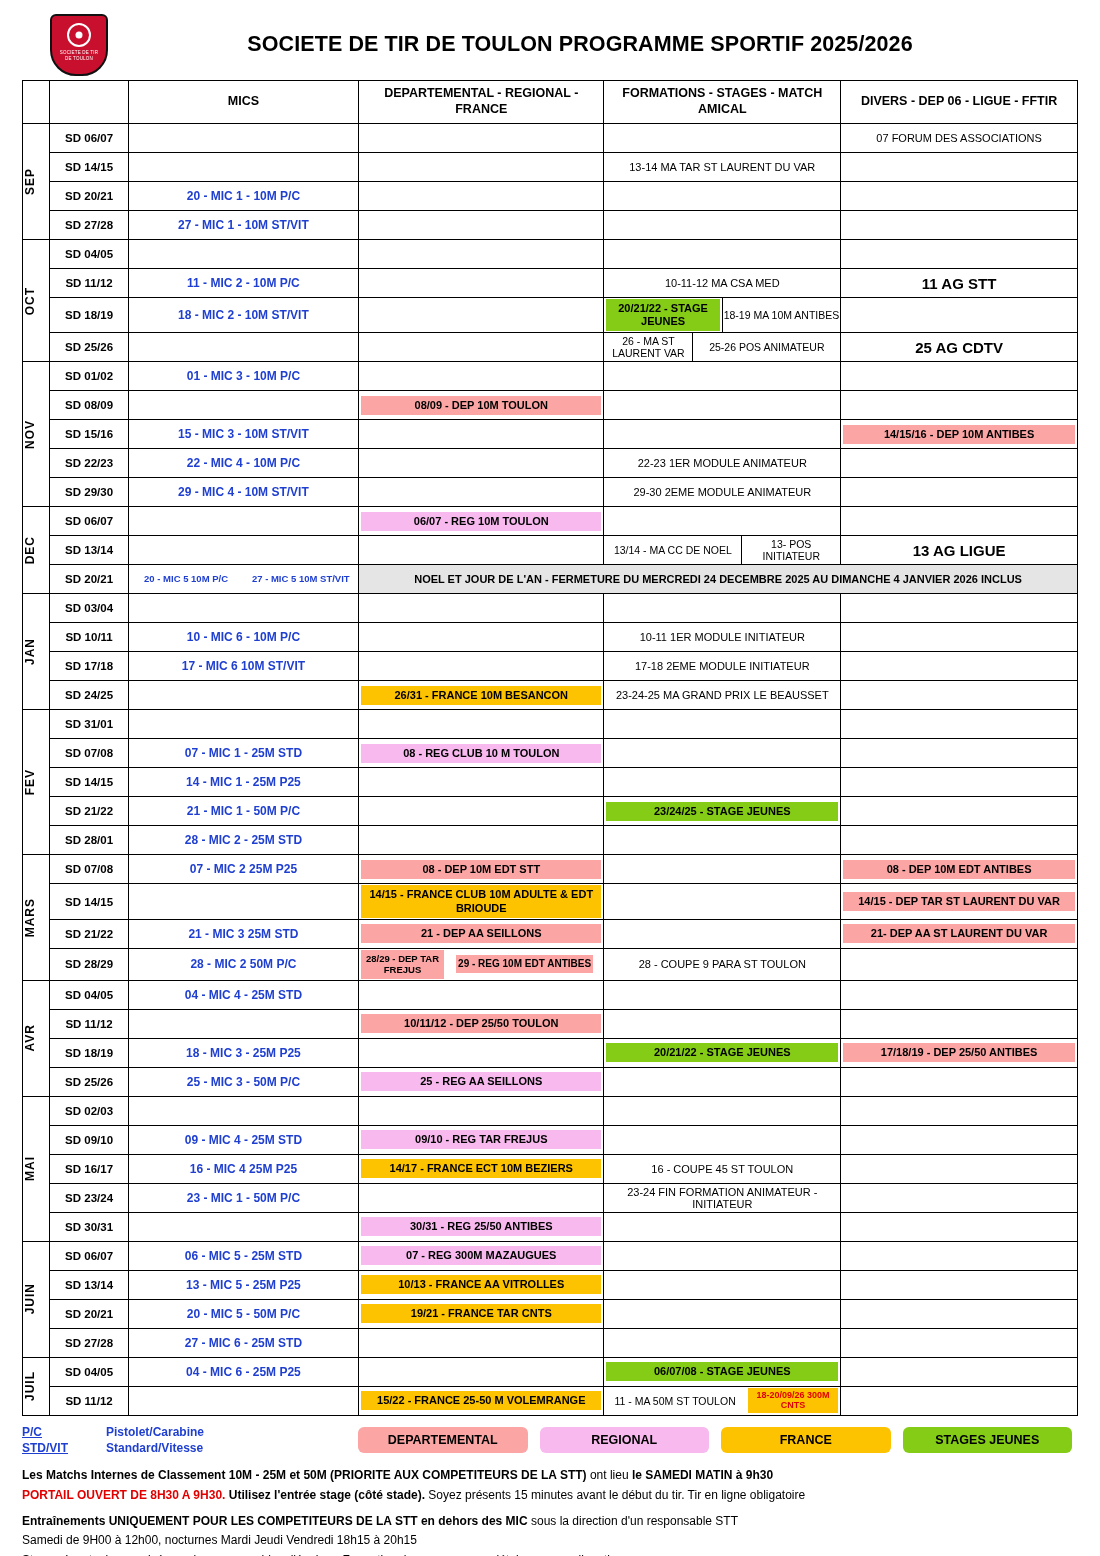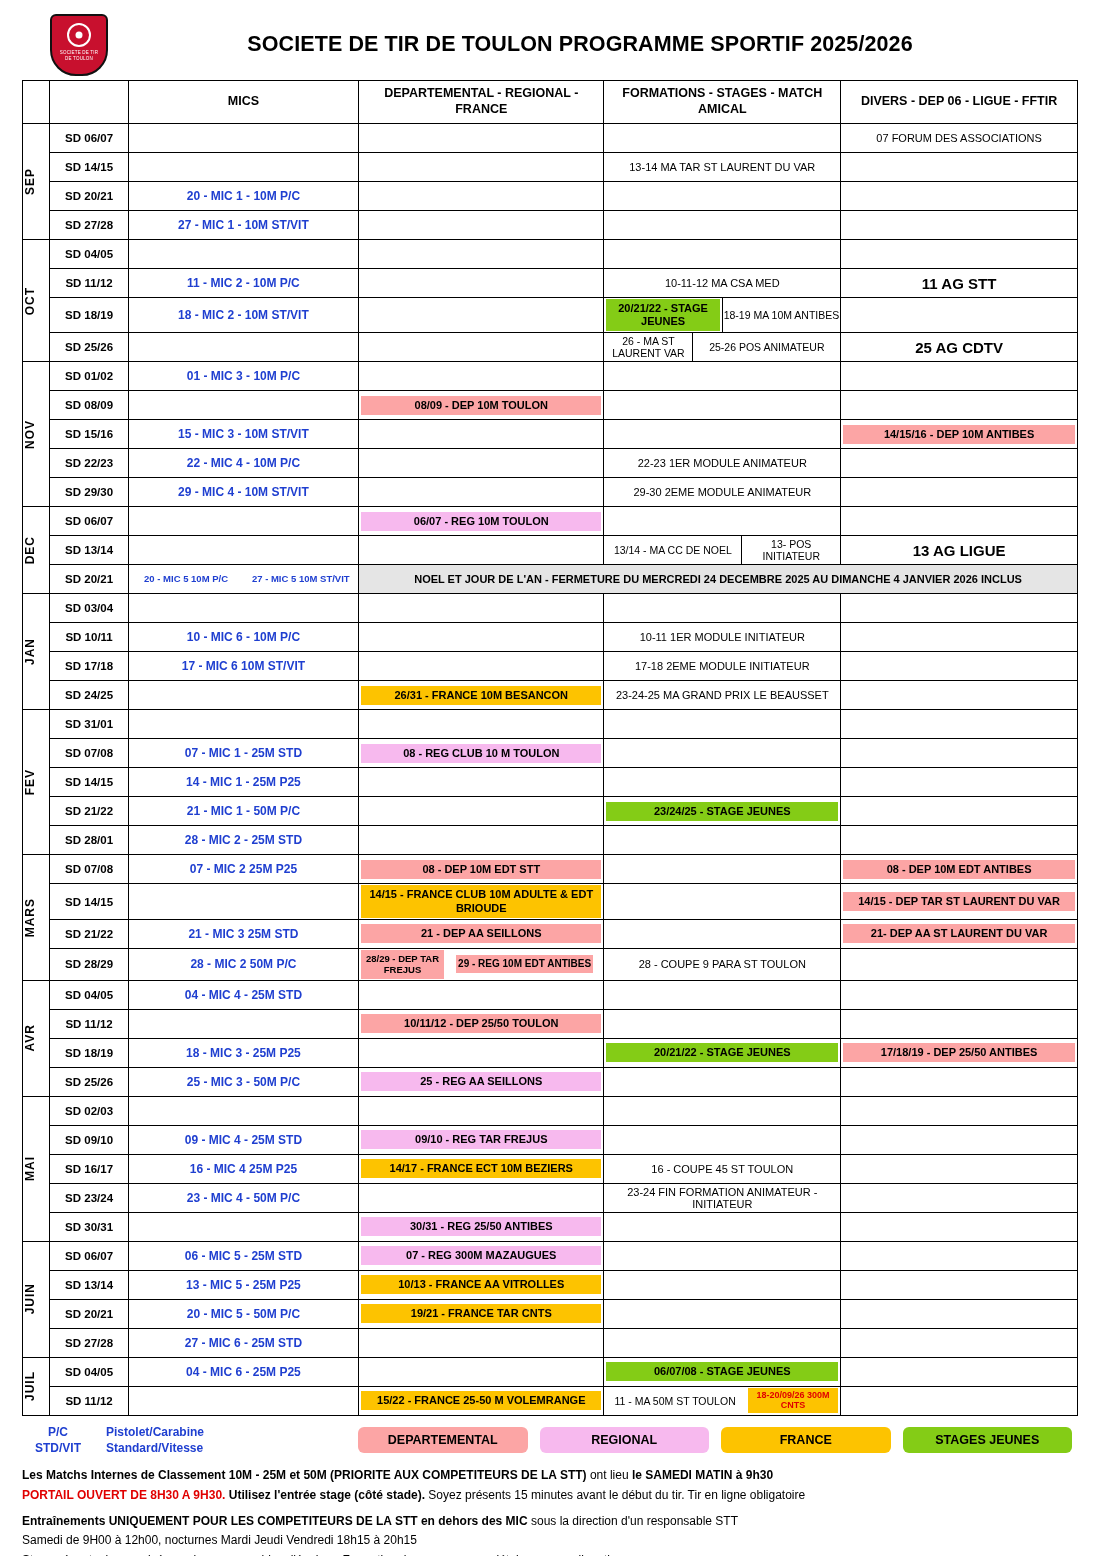--- a/index.html
+++ b/index.html
@@ -30,21 +30,21 @@
   .stg{background:#84cc16;}
   .yel{background:#e5e5e5;}
   .big{font-size:15px;font-weight:bold;}
   .split{display:flex;width:100%;height:100%;}
   .split > div{flex:1;display:flex;align-items:center;justify-content:center;font-size:10.5px;line-height:1.15;}
   .split > div.bl{border-left:1px solid #000;}
   .thickrow td{border-top:2px solid #000;}
   
   .legend{display:flex;align-items:center;margin-top:8px;width:1056px;}
   .legend .pc{width:330px;display:flex;font-size:12px;font-weight:bold;color:#1f3fd0;}
-  .legend .pc .l{width:72px;text-align:center;line-height:1.35;}
+  .legend .pc .l{width:72px;text-align:left;line-height:1.35;text-decoration:underline;}
   .legend .pc .r{padding-left:12px;line-height:1.35;}
   .lg{flex:1;text-align:center;margin:0 6px;padding:6px 0;font-size:12.5px;font-weight:bold;border-radius:6px;}
   
   .notes{margin-top:10px;width:1056px;font-size:12px;line-height:1.65;}
   .notes b{font-weight:bold;}
   .red{color:#e00000;font-weight:bold;}
   .redsm{color:#e00000;font-weight:bold;font-size:9px;line-height:1.1;}
 </style>
 </head>
 <body>
@@ -441,21 +441,21 @@
           <td class="wk">SD 16/17</td>
       <td class="cell mic">16 - MIC 4  25M P25</td>
       <td class="cell">
             <span class="chip fra">14/17 - FRANCE ECT 10M BEZIERS</span>
           </td>
       <td class="cell">16 - COUPE 45 ST TOULON</td>
       <td class="cell"></td>
         </tr>
     <tr>
           <td class="wk">SD 23/24</td>
-      <td class="cell mic">23 - MIC 4 - 50M P/C</td>
+      <td class="cell mic">23 - MIC 1 - 50M P/C</td>
       <td class="cell"></td>
       <td class="cell">23-24   FIN FORMATION ANIMATEUR - INITIATEUR</td>
       <td class="cell"></td>
         </tr>
     <tr>
           <td class="wk">SD 30/31</td>
       <td class="cell mic"></td>
       <td class="cell">
             <span class="chip reg">30/31 - REG 25/50 ANTIBES</span>
           </td>

